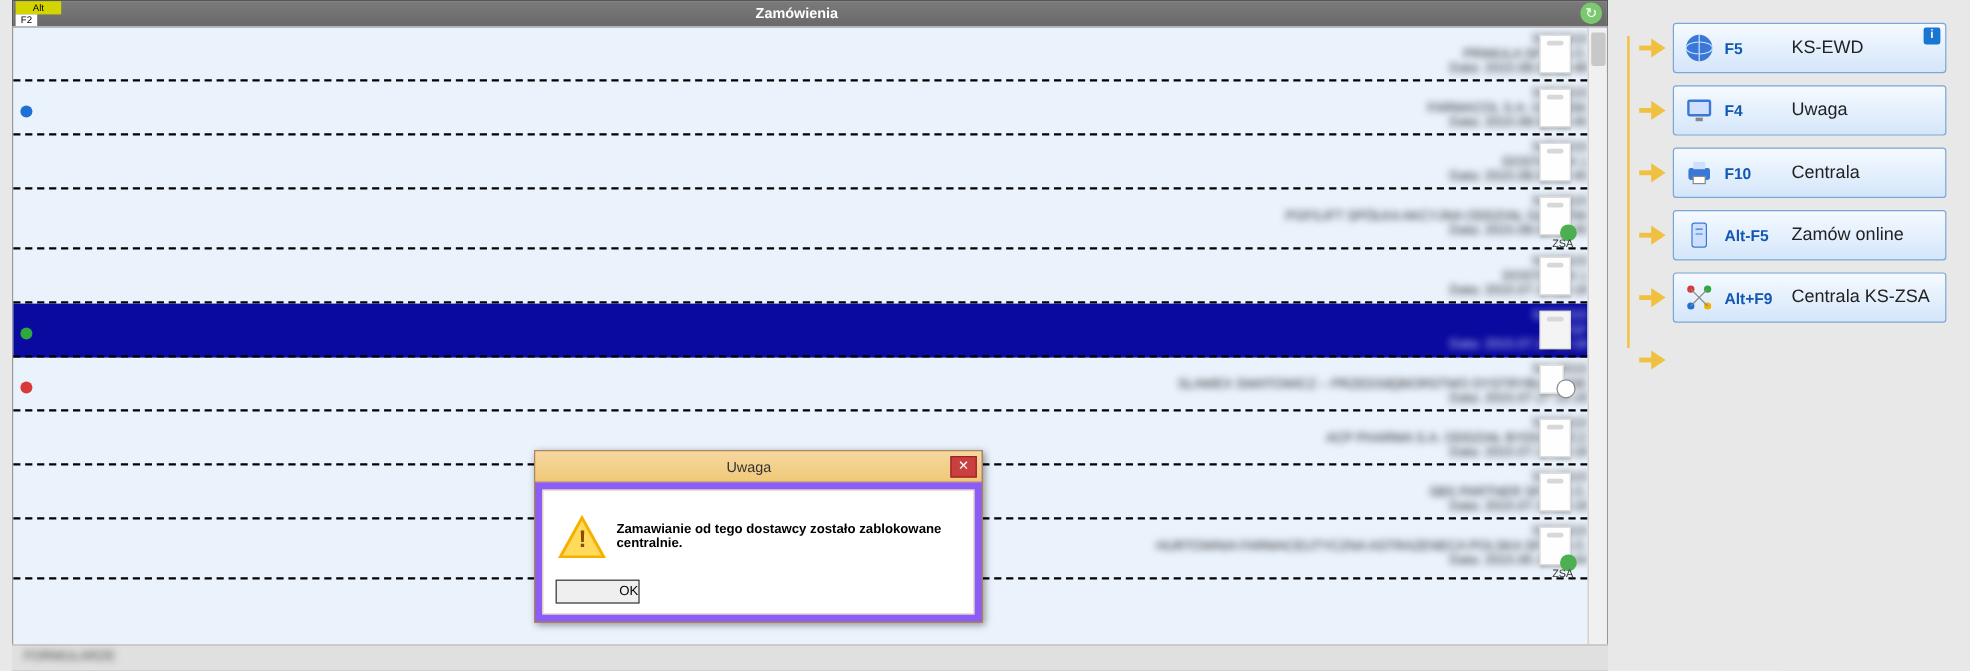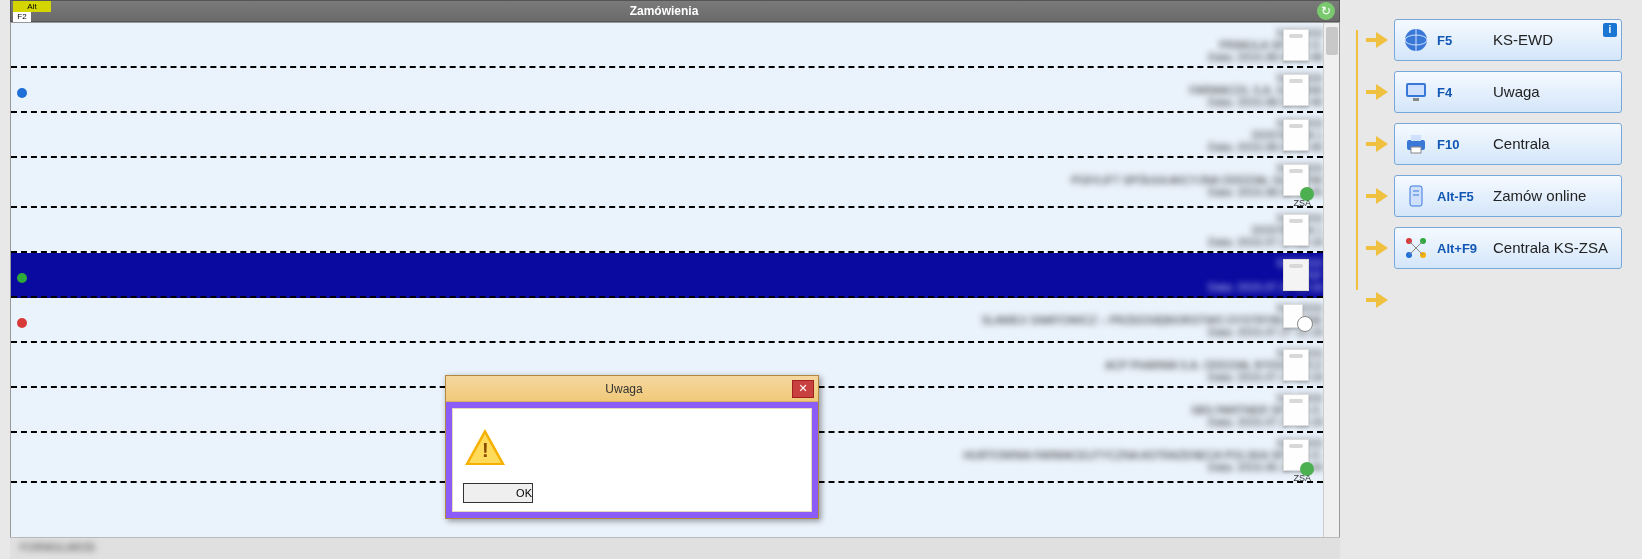--- a/index.html
+++ b/index.html
@@ -260,15 +260,16 @@
   <div class="dialog-titlebar">
     <div class="dtitle">Uwaga</div>
     <div class="dialog-close">✕</div>
   </div>
   <div class="dialog-body">
     <div class="warn-icon">
       <div class="tri"></div>
         <div class="tri2"></div>
         <div class="exc">!</div>
     </div>
+    <div class="msg">Zamawianie od tego dostawcy zostało zablokowane centralnie.</div>
     <div class="dialog-ok">OK</div>
   </div>
 </div>
 
 </body></html>

